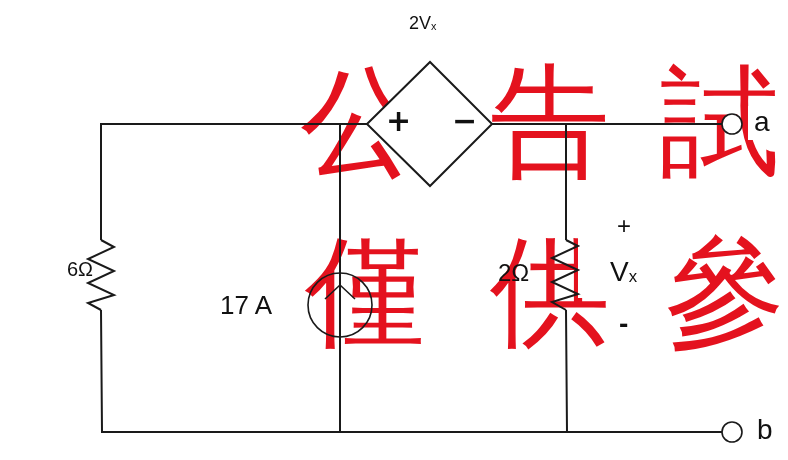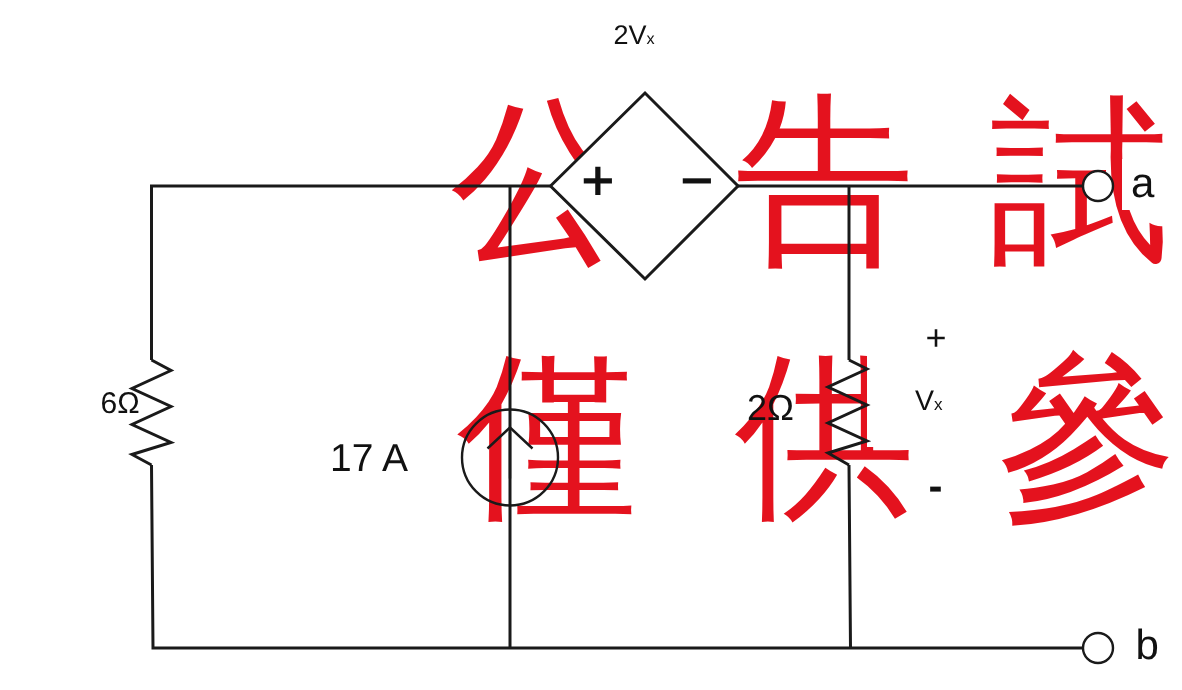--- a/index.html
+++ b/index.html
@@ -60,20 +60,20 @@
     <span>2V</span><span class="sub">x</span>
   </div>
   <div class="sign" style="left:386px; top:106px; font-size:30px;">+</div>
   <div class="sign" style="left:452px; top:106px; font-size:30px;">−</div>
 
   <div class="lbl" style="left:19px; top:259px; font-size:20px;margin-left:48px;">6Ω</div>
   <div class="lbl" style="left:220px; top:292px; font-size:26px;">17 A</div>
   <div class="lbl" style="left:498px; top:261px; font-size:24px;">2Ω</div>
 
   <div class="lbl" style="left:617px; top:214px; font-size:24px;">+</div>
-  <div class="lbl" style="left:610px; top:258px; font-size:19px;">
+  <div class="lbl" style="left:610px; top:258px; font-size:28px;">
     <span>V</span><span class="sub">x</span>
   </div>
   <div class="lbl" style="left:619px; top:310px; font-size:28px; font-weight:bold;">-</div>
 
   <div class="lbl" style="left:754px; top:108px; font-size:28px;">a</div>
   <div class="lbl" style="left:757px; top:416px; font-size:28px;">b</div>
 </div>
 
 </body></html>

